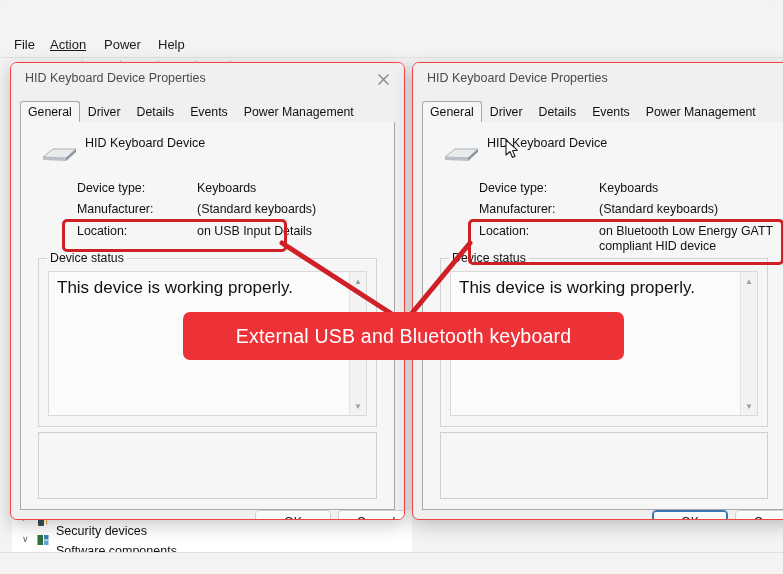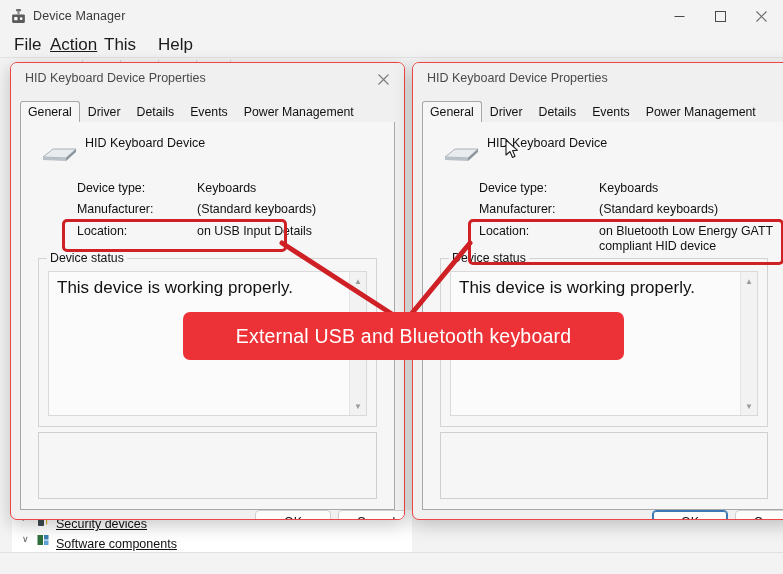--- a/index.html
+++ b/index.html
@@ -33,42 +33,42 @@
   #win-min{left:659px;}
   #win-max{left:700px;}
   #win-close{left:741px;}
   
   #dm-menubar{
     position:absolute;left:0;top:33px;width:783px;height:24px;
     background:#f3f3f3;
   }
   .menu-item{
     position:absolute;top:0;height:24px;line-height:24px;
-    font-size:17px;color:#1b1b1b;padding:0 8px;
+    font-size:13px;color:#1b1b1b;padding:0 8px;
   }
   #menu-file{left:6px;}
   #menu-action{left:42px;text-decoration:underline;}
   #menu-view{left:96px;}
   #menu-help{left:150px;}
   
   #dm-toolbar{
     position:absolute;left:0;top:57px;width:783px;height:22px;
     background:#f3f3f3;border-top:1px solid #e2e2e2;
   }
   .tb-ico{position:absolute;top:4px;}
   .tb-sep{position:absolute;top:2px;width:1px;height:16px;background:#cdcdcd;}
   
   #dm-tree{
     position:absolute;left:12px;top:510px;width:400px;height:44px;
     background:#ffffff;overflow:hidden;
   }
   .tree-row{position:relative;height:20px;line-height:20px;padding-left:26px;font-size:12.5px;color:#111;}
   .tree-chev{position:absolute;left:10px;top:5px;width:9px;height:9px;color:#5a5a5a;font-size:9px;line-height:9px;}
   .tree-ico{position:absolute;left:24px;top:3px;width:14px;height:14px;}
-  .tree-label{position:absolute;left:44px;top:4px;text-decoration:underline;}
+  .tree-label{position:absolute;left:44px;top:11px;}
   #dm-statusbar{
     position:absolute;left:0;top:552px;width:783px;height:22px;background:#f3f3f3;
     border-top:1px solid #e0e0e0;
   }
   
   .dlg{
     position:absolute;background:#f0f0f0;
     border:1px solid #ef4444;border-radius:7px;
     box-shadow:0 5px 18px rgba(0,0,0,.22);
     overflow:hidden;
@@ -147,51 +147,25 @@
     color:#ffffff;font-size:19.5px;letter-spacing:.2px;
   }
   
   #cursor{position:absolute;left:505px;top:139px;width:15px;height:21px;}
 </style>
 </head>
 <body>
 
 <div id="dm-window">
 
-  <div id="dm-titlebar">
-    <svg id="dm-title-icon" viewBox="0 0 16 16">
-      <rect x="2" y="6" width="12" height="8" rx="1" fill="#5b5b5b"></rect>
-      <rect x="4" y="8.5" width="3" height="3" fill="#ffffff"></rect>
-      <circle cx="10.5" cy="10" r="1.3" fill="#ffffff"></circle>
-      <rect x="7" y="2" width="2" height="4" fill="#8a8a8a"></rect>
-      <rect x="5.5" y="1" width="5" height="2" rx="1" fill="#6f6f6f"></rect>
-    </svg>
-    <div id="dm-title-text">Device Manager</div>
-    <div id="win-min" class="wincontrol">
-      <svg width="11" height="11" viewBox="0 0 11 11">
-          <line x1="0.5" y1="5.5" x2="10.5" y2="5.5" stroke="#4a4a4a" stroke-width="1"></line>
-        </svg>
-    </div>
-    <div id="win-max" class="wincontrol">
-      <svg width="11" height="11" viewBox="0 0 11 11">
-          <rect x="0.5" y="0.5" width="10" height="10" fill="none" stroke="#4a4a4a" stroke-width="1"></rect>
-        </svg>
-    </div>
-    <div id="win-close" class="wincontrol">
-      <svg width="11" height="11" viewBox="0 0 11 11">
-          <line x1="0.5" y1="0.5" x2="10.5" y2="10.5" stroke="#6d6d6d" stroke-width="1.1"></line>
-          <line x1="10.5" y1="0.5" x2="0.5" y2="10.5" stroke="#6d6d6d" stroke-width="1.1"></line>
-        </svg>
-    </div>
-  </div>
 
   <div id="dm-menubar">
     <div class="menu-item" id="menu-file">File</div>
     <div class="menu-item" id="menu-action">Action</div>
-    <div class="menu-item" id="menu-view">This</div>
+    <div class="menu-item" id="menu-view">Power</div>
     <div class="menu-item" id="menu-help">Help</div>
   </div>
 
   <div id="dm-toolbar">
     <div class="tb-ico" style="left:34px;width:12px;height:12px;">
       <svg viewBox="0 0 12 12" width="12" height="12">
           <path d="M7 2 L3 6 L7 10" fill="none" stroke="#7a7a7a" stroke-width="1.6"></path>
         </svg>
     </div>
     <div class="tb-ico" style="left:58px;width:12px;height:12px;">

